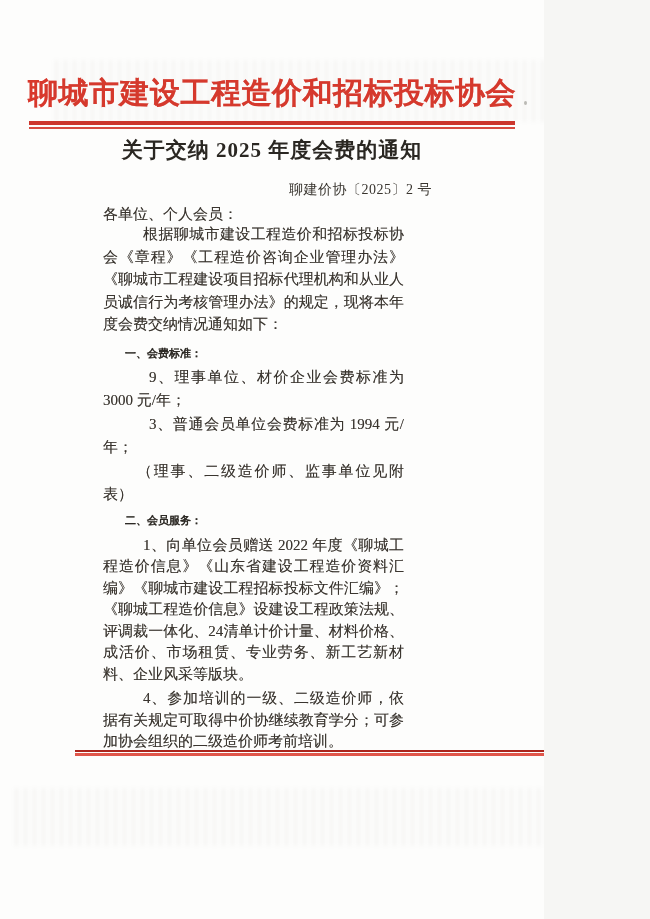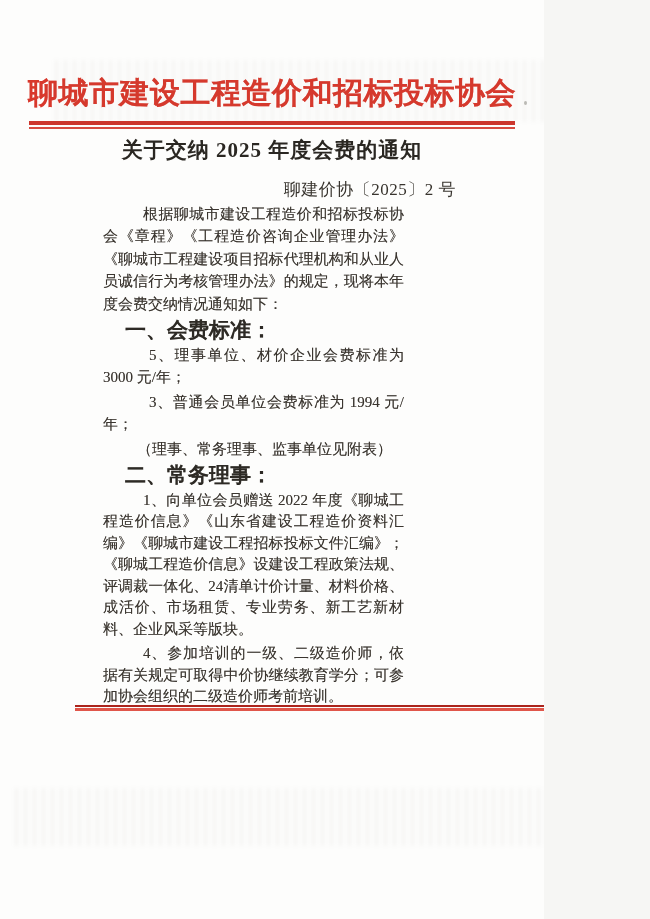--- a/index.html
+++ b/index.html
@@ -57,41 +57,41 @@
   .doc-title {
     margin: 8px 0 16px 0;
     text-align: center;
     font-size: 21px; line-height: 27px;
     font-weight: bold;
     letter-spacing: 1px;
     color: #2a2722;
   }
 
   .doc-number {
-    margin: 6px 88px 0 0;
+    margin: 6px 112px 0 0;
     text-align: right;
-    font-size: 17px; line-height: 19px;
+    font-size: 14px; line-height: 19px;
     letter-spacing: 0.5px;
     color: #38342e;
   }
 
   .body-text {
     margin: 4px 140px 0 103px;
     font-size: 15px;
     line-height: 22.5px;
     color: #3a352f;
     text-align: justify;
     text-shadow: 0 0 0.3px rgba(58,53,47,0.5);
   }
   .body-text p { margin: 0; }
-  .para.indent { text-indent: 40px; }
+  .para.indent { text-indent: 40px; font-family: Liberation Mono, monospace; }
   .heading {
     font-family: "Liberation Sans", "DejaVu Sans", sans-serif;
     font-weight: bold;
-    font-size: 21px;
+    font-size: 11px;
     color: #2d2a25;
     text-indent: 22px;
     margin-top: 4px !important;
   }
   .item { text-indent: 46px; margin-top: 2px !important; }
   .note { text-indent: 34px; margin-top: 2px !important; }
   .s2   { line-height: 21.5px; margin-top: 3px !important; text-indent: 40px; }
 
   .bottom-rule { margin: -3px 0 0 75px; width: 475px; }
   .bottom-rule .br-thin  { height: 2px;   background: #ab241c; }
@@ -110,28 +110,29 @@
   <div class="header-rule">
     <div class="hr-thick"></div>
     <div class="hr-thin"></div>
   </div>
 
   <h2 class="doc-title">关于交纳 2025 年度会费的通知</h2>
 
   <div class="doc-number">聊建价协〔2025〕2 号</div>
 
   <div class="body-text">
+    <p class="salutation">各单位、个人会员：</p>
     <p class="para indent">根据聊城市建设工程造价和招标投标协会《章程》《工程造价咨询企业管理办法》《聊城市工程建设项目招标代理机构和从业人员诚信行为考核管理办法》的规定，现将本年度会费交纳情况通知如下：</p>
 
     <p class="heading">一、会费标准：</p>
-    <p class="item">5、理事单位、材价企业会费标准为 3000 元/年；</p>
+    <p class="item">9、理事单位、材价企业会费标准为 3000 元/年；</p>
     <p class="item">3、普通会员单位会费标准为 1994 元/年；</p>
-    <p class="note">（理事、常务理事、监事单位见附表）</p>
+    <p class="note">（理事、二级造价师、监事单位见附表）</p>
 
-    <p class="heading">二、常务理事：</p>
+    <p class="heading">二、会员服务：</p>
     <p class="para s2">1、向单位会员赠送 2022 年度《聊城工程造价信息》《山东省建设工程造价资料汇编》《聊城市建设工程招标投标文件汇编》；《聊城工程造价信息》设建设工程政策法规、评调裁一体化、24清单计价计量、材料价格、成活价、市场租赁、专业劳务、新工艺新材料、企业风采等版块。</p>
     <p class="para s2">4、参加培训的一级、二级造价师，依据有关规定可取得中价协继续教育学分；可参加协会组织的二级造价师考前培训。</p>
   </div>
 
   <div class="bottom-rule">
     <div class="br-thin"></div>
     <div class="br-thick"></div>
   </div>
 
   <div class="ghost ghost-bottom"></div>

